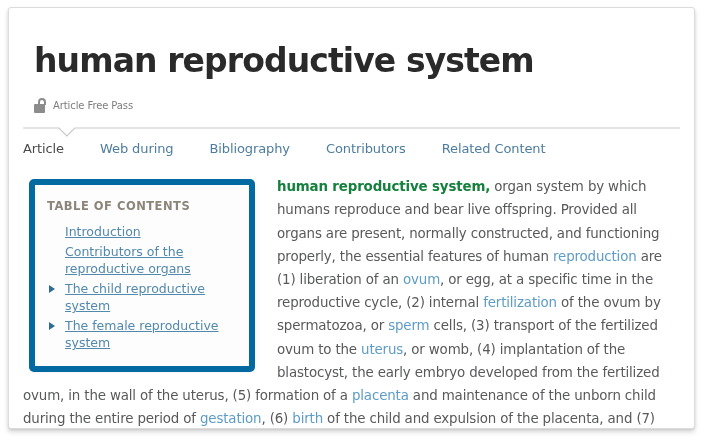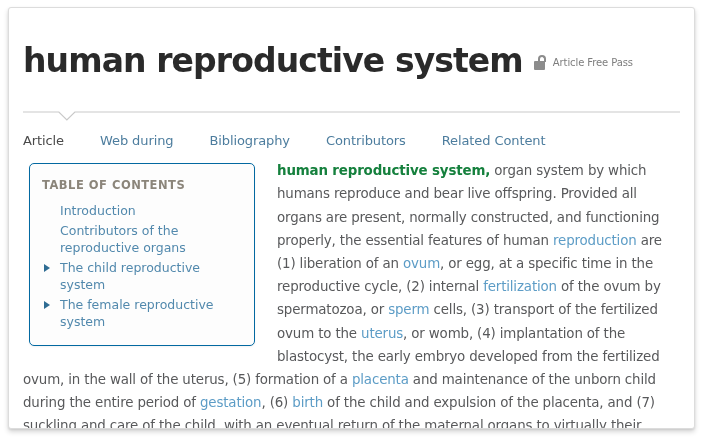--- a/index.html
+++ b/index.html
@@ -28,20 +28,21 @@
     box-sizing: border-box;
     box-shadow: 0 3px 5px rgba(0,0,0,0.16), 0 1px 2px rgba(0,0,0,0.08);
     overflow: hidden;
   }
 
   
   .header {
     padding: 14px 0 0 14px;
     display: flex;
     align-items: baseline;
+    flex-direction: column;
   }
   .article-title {
     font-family: "DejaVu Sans", "Liberation Sans", sans-serif;
     font-size: 33px;
     font-weight: bold;
     letter-spacing: -0.9px;
     color: #2a2a2a;
     line-height: 1;
     white-space: nowrap;
   }
@@ -97,21 +98,21 @@
   .tabs-rule {
     position: absolute;
     left: 0;
     right: 0;
     top: 0;
     height: 11px;
   }
   .tabs-rule svg { display: block; width: 100%; height: 11px; }
   .tabs {
     position: absolute;
-    top: 18px;
+    top: 10px;
     left: 0;
     display: flex;
     align-items: center;
   }
   .tab {
     font-size: 13px;
     color: #4d7d9e;
     padding: 4px 0;
     margin-right: 36px;
     cursor: pointer;
@@ -128,21 +129,21 @@
     padding: 6px 14px 0 14px;
     position: relative;
   }
 
   
   .toc {
     float: left;
     width: 226px;
     margin: 6px 22px 6px 6px;
     padding: 14px 12px 12px 12px;
-    border: 1px solid #0369a1;
+    border: 6px solid #0369a1;
     border-radius: 5px;
     background: #fdfdfd;
     box-sizing: border-box;
     box-shadow: 0 1px 2px rgba(0,0,0,0.05);
   }
   .toc-title {
     font-size: 11.5px;
     font-weight: bold;
     letter-spacing: 0.5px;
     color: #8b857a;
@@ -156,20 +157,21 @@
   }
   .toc-item {
     position: relative;
     padding-left: 18px;
     margin-bottom: 3px;
     font-size: 12.5px;
     line-height: 17px;
     color: #5289ad;
     cursor: pointer;
     font-family: "DejaVu Sans", "Liberation Sans", sans-serif;
+    text-decoration: underline;
   }
   .toc-item .caret {
     position: absolute;
     left: 2px;
     top: 5px;
     width: 0;
     height: 0;
     border-top: 4px solid transparent;
     border-bottom: 4px solid transparent;
     border-left: 6px solid #2e6c93;

